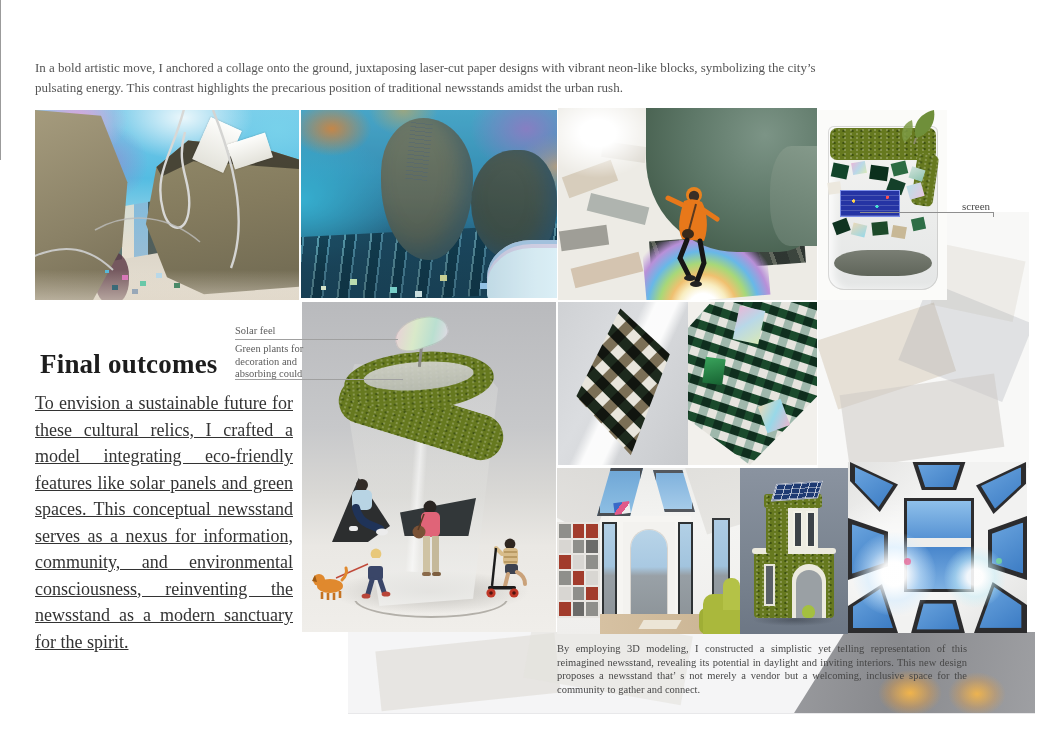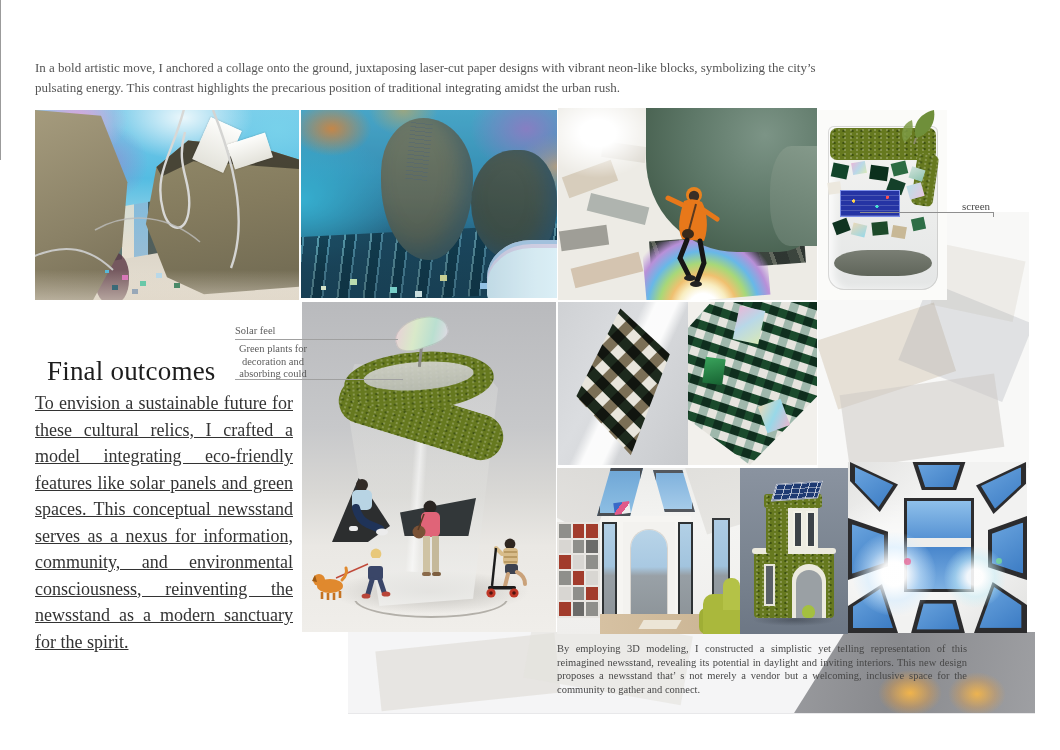--- a/index.html
+++ b/index.html
@@ -3,28 +3,28 @@
 <meta charset="utf-8">
 <style>
   html,body{margin:0;padding:0;background:#fff;}
   .page{position:relative;width:1060px;height:750px;background:#ffffff;overflow:hidden;
         font-family:"Liberation Serif","DejaVu Serif",serif;color:#3c3c3c;}
   figure{margin:0;}
   .ph{position:absolute;overflow:hidden;background:#ddd;}
 
   
   .intro{position:absolute;left:35px;top:58px;width:800px;font-size:13px;line-height:20px;color:#555;margin:0;}
-  .heading{position:absolute;left:35px;top:344px;margin:12px;font-size:27px;font-weight:normal;color:#1d1d1d;letter-spacing:.2px;}
+  .heading{position:absolute;left:35px;top:344px;margin:5px;font-size:27px;font-weight:bold;color:#1d1d1d;letter-spacing:.2px;}
   .outcomes{position:absolute;left:35px;top:390px;width:258px;margin:0;font-size:18px;line-height:26.5px;
             text-align:justify;color:#333;text-decoration:underline;}
   .cap-left{position:absolute;left:410px;top:634px;width:128px;margin:0;font-size:10.5px;line-height:13.4px;
             text-align:justify;color:#474747;z-index:6;}
   .cap-right{position:absolute;left:557px;top:642px;width:410px;margin:0;font-size:10.5px;line-height:13.6px;
             text-align:justify;color:#474747;z-index:6;}
-  .ann{position:absolute;font-size:10.5px;color:#5c5c5c;z-index:7;line-height:12.5px;text-align:center;}
+  .ann{position:absolute;font-size:10.5px;color:#5c5c5c;z-index:7;line-height:12.5px;}
   .solar-label{left:235px;top:325px;}
   .plants-label{left:235px;top:343px;width:76px;}
   .screen-label{left:962px;top:200px;font-size:11px;color:#4a4a4a;}
   .lead{position:absolute;background:#a0a0a0;z-index:7;}
   .solar-line{left:235px;top:339px;width:163px;height:1px;}
   .plants-line{left:235px;top:379px;width:168px;height:1px;}
   .screen-line{left:860px;top:212px;width:134px;height:1px;background:#8f8f8f;}
   .screen-tick{left:993px;top:212px;width:1px;height:5px;background:#8f8f8f;}
   .vline{left:401px;top:548px;width:1px;height:160px;background:#9b9b9b;z-index:7;}
 
@@ -275,21 +275,21 @@
   .sky-fl2{position:absolute;left:96px;top:84px;width:62px;height:62px;border-radius:50%;
       background:radial-gradient(circle, rgba(255,255,255,.9) 0 18%, rgba(200,240,250,.5) 45%, transparent 72%);}
   .sky-dotp{position:absolute;left:56px;top:96px;width:7px;height:7px;border-radius:50%;background:rgba(232,106,154,.8);}
   .sky-dotg{position:absolute;left:148px;top:96px;width:6px;height:6px;border-radius:50%;background:rgba(120,220,150,.8);}
 </style>
 </head>
 <body>
 
 <div class="page">
 
-  <p class="intro">In a bold artistic move, I anchored a collage onto the ground, juxtaposing laser-cut paper designs with vibrant neon-like blocks, symbolizing the city’s pulsating energy. This contrast highlights the precarious position of traditional integrating amidst the urban rush.</p>
+  <p class="intro">In a bold artistic move, I anchored a collage onto the ground, juxtaposing laser-cut paper designs with vibrant neon-like blocks, symbolizing the city’s pulsating energy. This contrast highlights the precarious position of traditional newsstands amidst the urban rush.</p>
 
   <figure class="ph p1">
     <div class="p1-bg"></div>
     <div class="p1-scraps"></div>
     <div class="p1-maroon"></div>
     <div class="p1-rockL"></div>
     <div class="p1-rockC"></div>
     <div class="p1-rockTop"></div>
     <div class="p1-receipt p1-r1"></div>
     <div class="p1-receipt p1-r2"></div>

